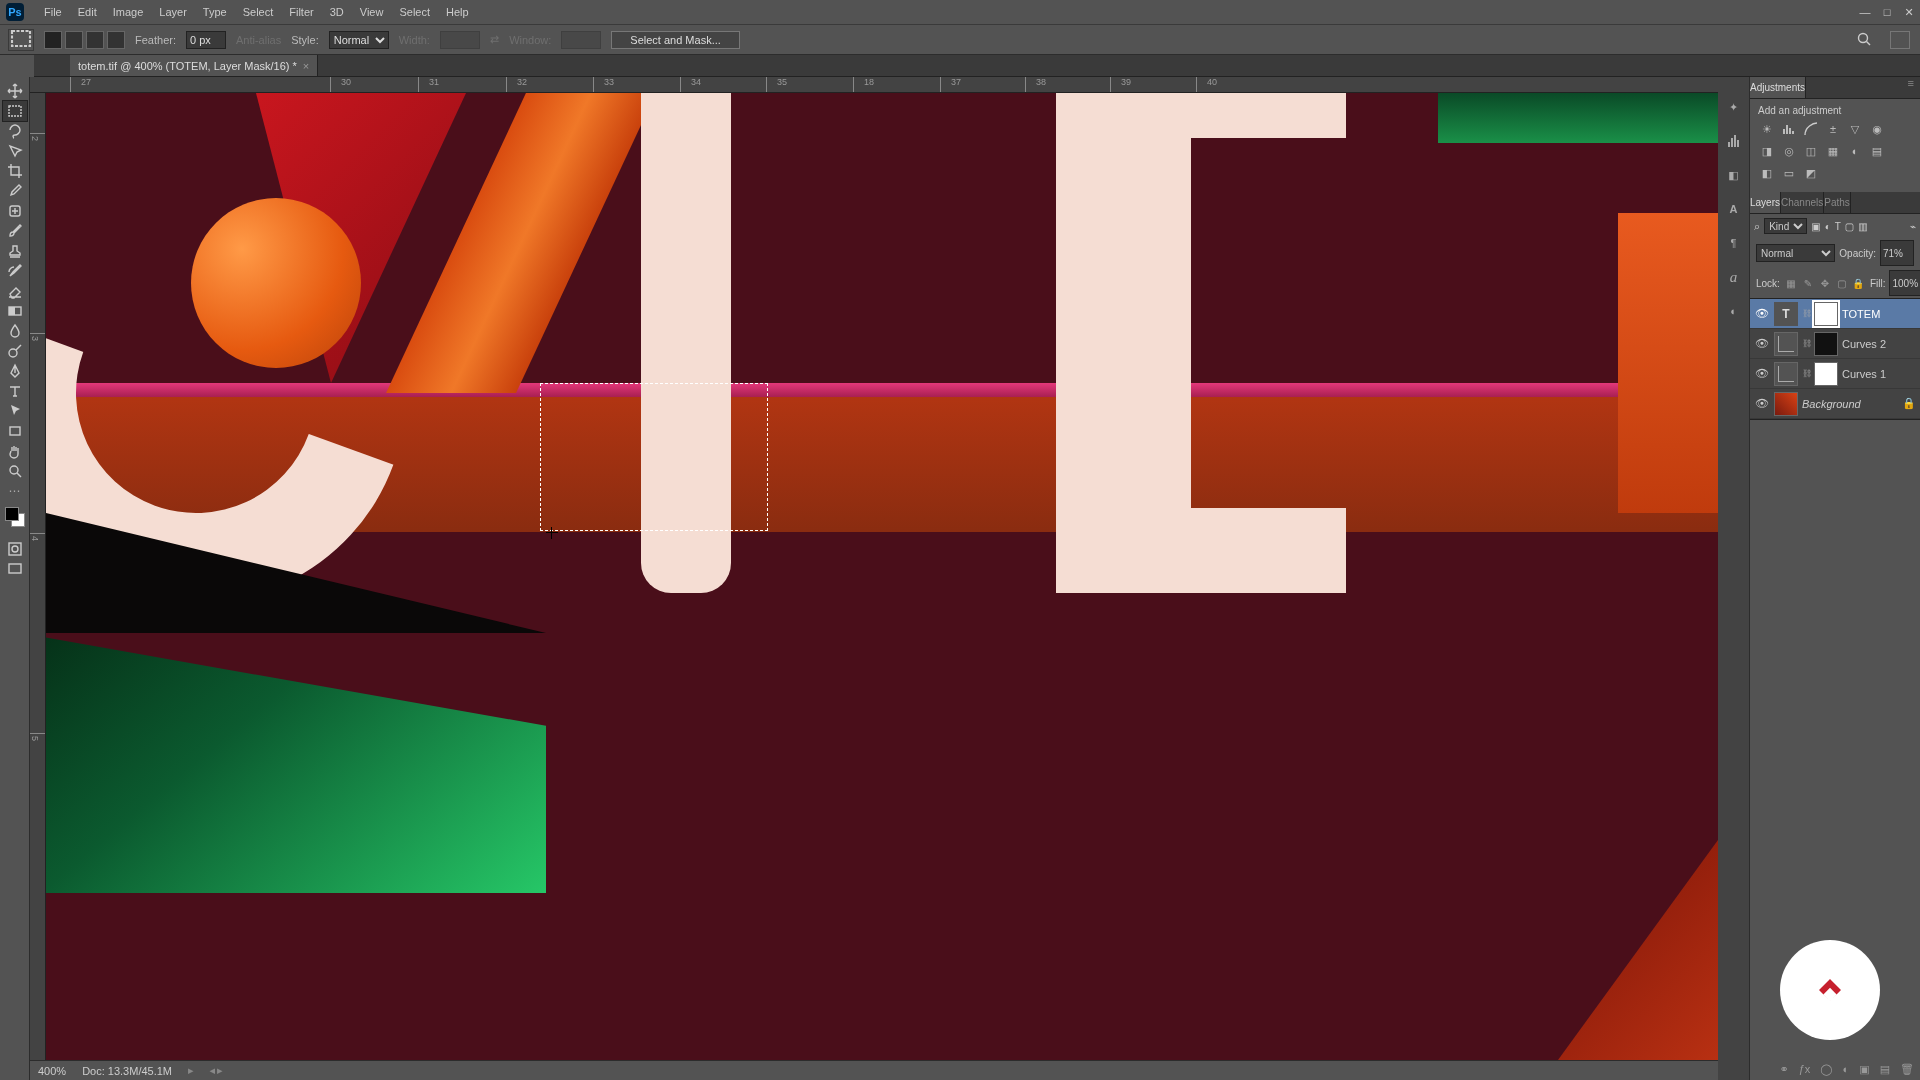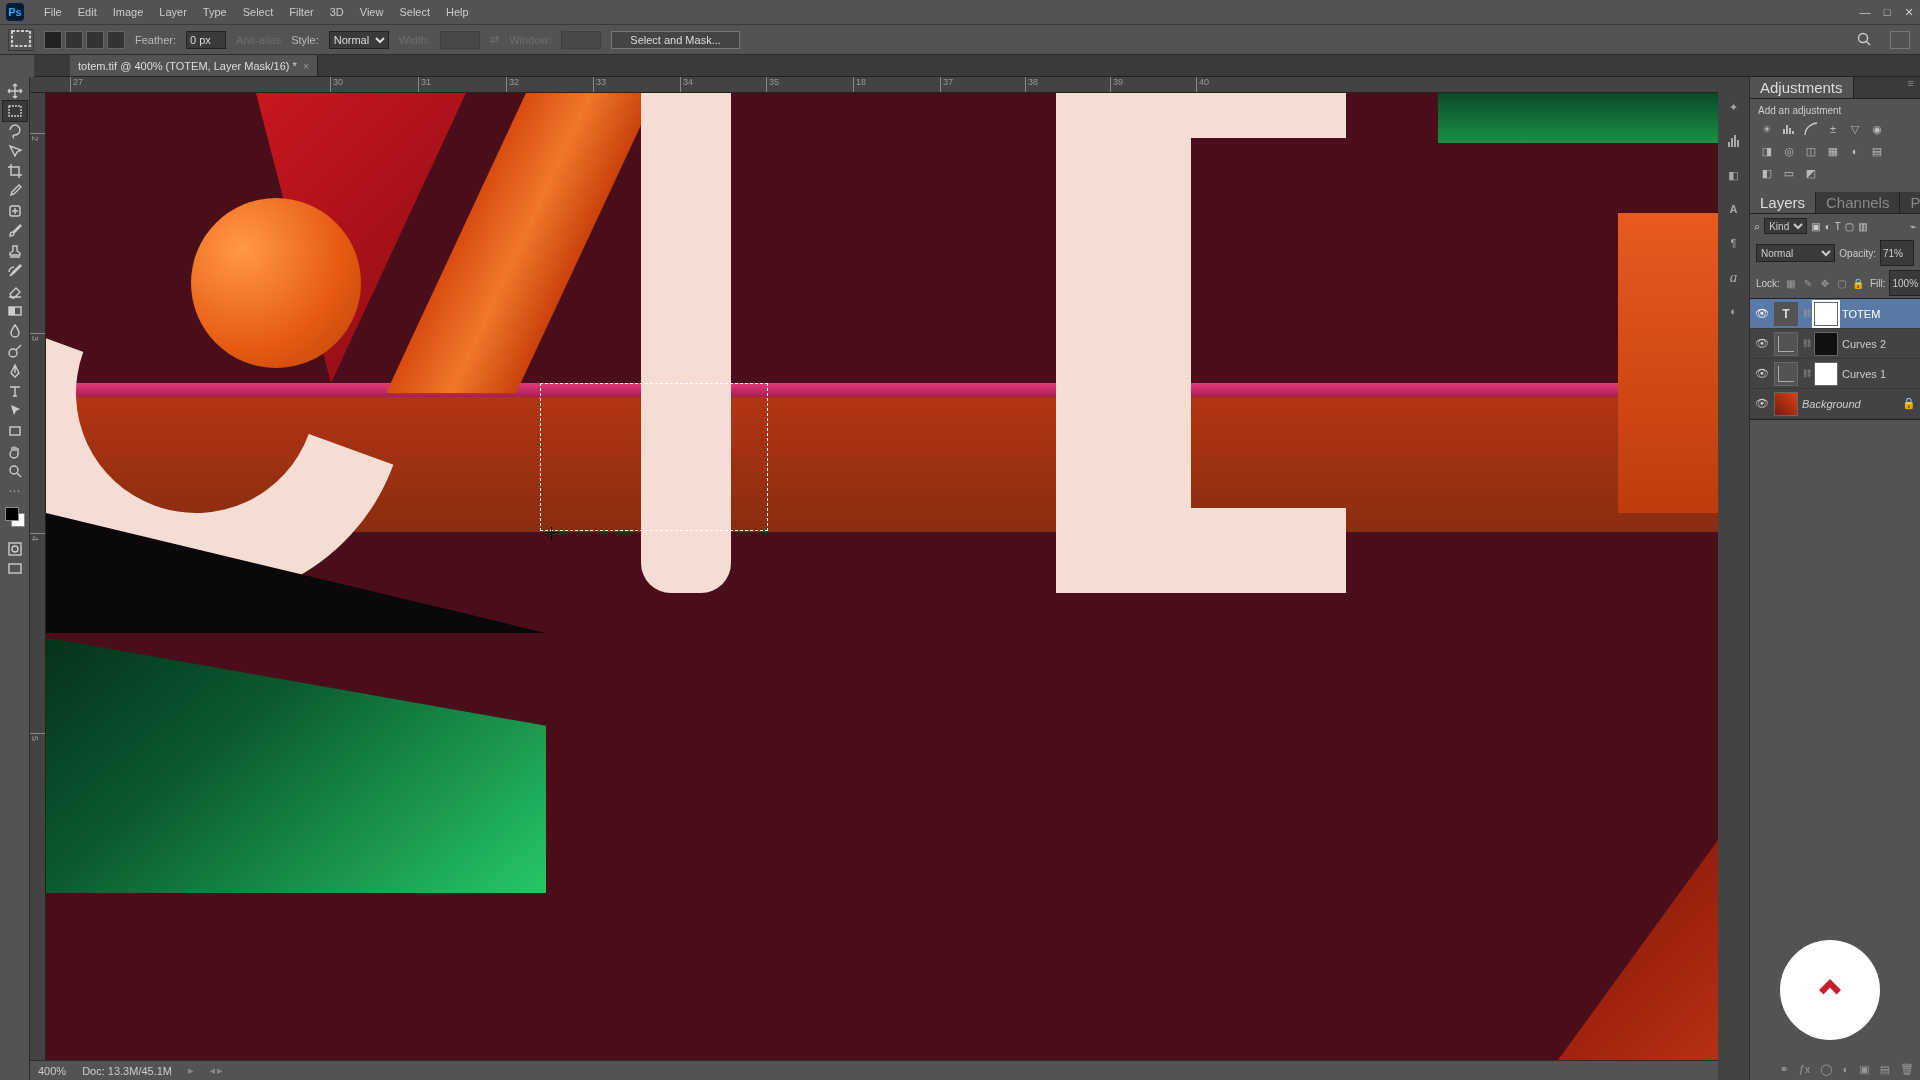--- a/index.html
+++ b/index.html
@@ -36,21 +36,21 @@
 .toolstrip { width: 30px; background: #535353; border-right: 1px solid #2c2c2c; display: flex; flex-direction: column; align-items: center; padding-top: 4px; }
 .tool { width: 24px; height: 20px; display: flex; align-items: center; justify-content: center; margin-bottom: 0px; position: relative; }
 .tool.selected { background: #3a3a3a; outline: 1px solid #222; }
 .tool-swatches { width: 20px; height: 20px; position: relative; margin-top: 6px; }
 .swatch-fg { position:absolute; width:14px; height:14px; background:#000; border:1px solid #888; top:0; left:0;}
 .swatch-bg { position:absolute; width:14px; height:14px; background:#fff; border:1px solid #888; bottom:0; right:0;}
 .tool svg { width:16px; height:16px; }
 
 .canvas-area { flex: 1; background: #282828; position: relative; display:flex; flex-direction:column; }
 .ruler-h { height: 16px; background: #434343; position: relative; display:flex; color:#999; font-size:9px; border-bottom:1px solid #222;}
-.ruler-h .tick { position:absolute; top:0; height:100%; border-left:1px solid #888; padding-left:2px; display:flex; align-items:flex-start;}
+.ruler-h .tick { position:absolute; top:0; height:100%; border-left:1px solid #888; padding-left:10px; display:flex; align-items:flex-start;}
 .canvas-inner { flex:1; position:relative; overflow:hidden; display:flex; }
 .ruler-v { width:16px; background:#434343; border-right:1px solid #222; position:relative;}
 .ruler-v .tick { position:absolute; left:0; width:100%; border-top:1px solid #888; font-size:9px; color:#999; writing-mode:vertical-lr; padding-top:2px;}
 .artboard { flex:1; position:relative; overflow:hidden; }
 
 
 .art-bg { position:absolute; inset:0; background:#4a0e1a; }
 .art-pink-line { position:absolute; left:0; right:0; top:290px; height:14px; background:linear-gradient(#e4387a,#a81f52); }
 .art-horz-bar { position:absolute; left:0; right:0; top:304px; height:135px; background:linear-gradient(#b13512,#8a2c10);}
 .art-cream1 { position:absolute; left:595px; top:0; width:90px; height:500px; background:#f5ddd3; border-bottom-left-radius:30px; border-bottom-right-radius:30px;}
@@ -75,21 +75,21 @@
 .cursor-cross::before { left:5px; top:0; width:1px; height:12px;}
 .cursor-cross::after { top:5px; left:0; height:1px; width:12px;}
 
 .statusbar { height: 20px; background: #535353; border-top:1px solid #2c2c2c; display:flex; align-items:center; padding:0 8px; gap:16px; font-size:11px; color:#ccc;}
 .statusbar .scroll-arrows { display:flex; gap:2px; color:#888;}
 .collapsed-strip { width: 32px; background:#434343; border-right:1px solid #2c2c2c; display:flex; flex-direction:column; align-items:center; padding-top:20px; gap:14px;}
 .collapsed-strip .cicon { width:20px; height:20px; display:flex; align-items:center; justify-content:center; color:#aaa;}
 
 .rightpanels { width: 170px; background:#535353; display:flex; flex-direction:column;}
 .panel-tabrow { height:22px; background:#3a3a3a; display:flex; border-bottom:1px solid #222;}
-.panel-tab { padding:0 10px; display:flex; align-items:center; background:#535353; font-size:15px; color:#ddd; border-right:1px solid #222;}
+.panel-tab { padding:0 0; display:flex; align-items:center; background:#535353; font-size:10px; color:#ddd; border-right:1px solid #222;}
 .panel-tab.inactive { background:#3a3a3a; color:#888;}
 .panelbody { padding:6px 8px; }
 
 .adj-grid { display:grid; grid-template-columns:repeat(6,18px); gap:4px;}
 .adj-cell { width:18px; height:18px; display:flex; align-items:center; justify-content:center; color:#bbb; background:transparent;}
 
 .layers-filter { display:flex; align-items:center; gap:4px; padding:4px; font-size:10px;}
 .layers-filter select,.layers-filter input { background:#3a3a3a; border:1px solid #222; color:#ccc; font-size:10px; height:16px;}
 .blend-row, .lock-row { display:flex; align-items:center; gap:4px; padding:2px 6px; font-size:10px; color:#ccc;}
 .blend-row select { flex:1; background:#3a3a3a; border:1px solid #222; color:#ccc; font-size:10px; height:18px;}

